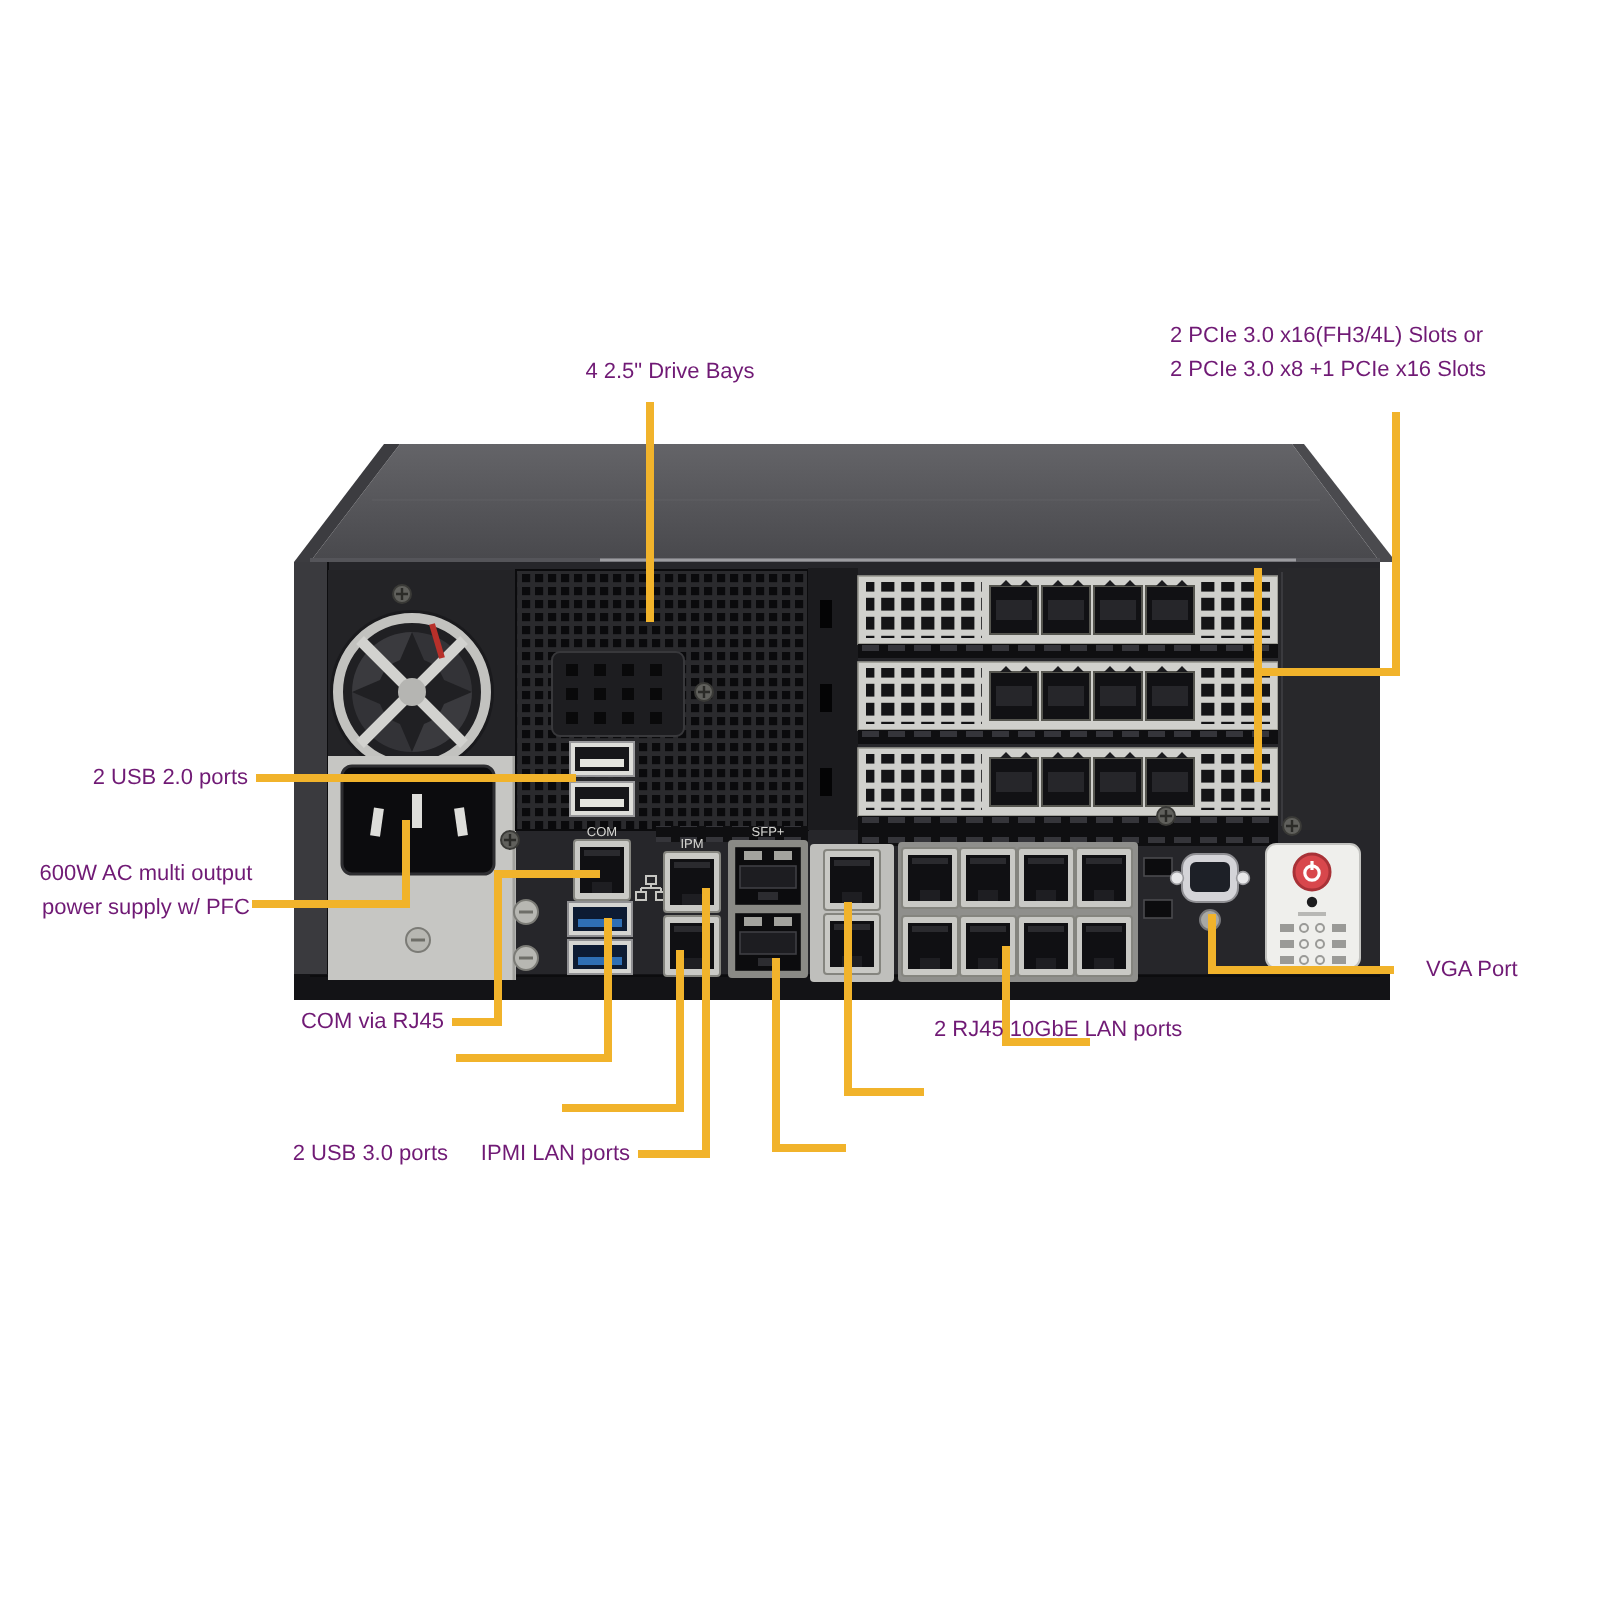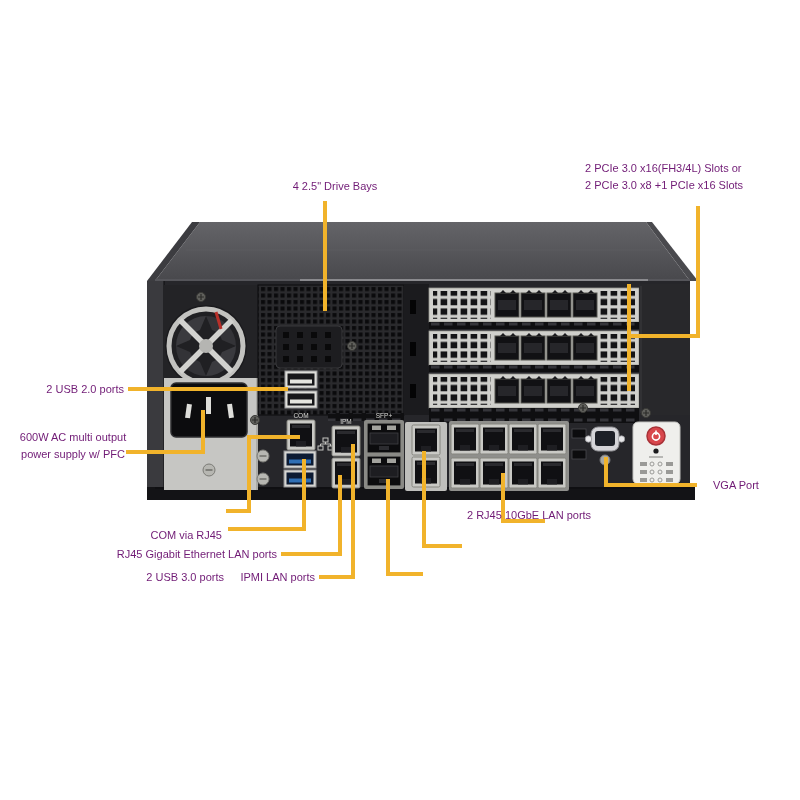--- a/index.html
+++ b/index.html
@@ -11,21 +11,21 @@
   .label {
     position:absolute; font-size:11px; line-height:17px; color:#701a75;
     white-space:nowrap;
   }
   .label.center { text-align:center; }
   .label.right  { text-align:right; }
   #lbl-drive { left:274px; top:178px; width:122px; }
   #lbl-pcie  { left:585px; top:160px; }
   #lbl-usb2  { left:18px;  top:381px; width:106px; }
   #lbl-psu   { left:2px;   top:429px; width:142px; }
-  #lbl-com   { left:102px; top:503px; width:120px;margin-top:24px; }
+  #lbl-com   { left:102px; top:503px; width:120px; }
   #lbl-usb3  { left:104px; top:521px; width:120px;margin-top:48px; }
   #lbl-gbe   { left:58px;  top:546px; width:219px; }
   #lbl-ipmi  { left:195px; top:569px; width:120px; }
   #lbl-vga   { left:701px; top:477px;margin-left:12px; }
   #lbl-lan8  { left:549px; top:513px; }
   #lbl-10g   { left:467px; top:507px; }
   #lbl-sfp   { left:428px; top:566px; }
 </style>
 </head>
 <body>
@@ -278,17 +278,16 @@
     <div>2 PCIe 3.0 x16(FH3/4L) Slots or</div>
     <div>2 PCIe 3.0 x8 +1 PCIe x16 Slots</div>
   </div>
   <div id="lbl-usb2" class="label right">2 USB 2.0 ports</div>
   <div id="lbl-psu" class="label center">
     <div>600W AC multi output</div>
     <div>power supply w/ PFC</div>
   </div>
   <div id="lbl-com" class="label right">COM via RJ45</div>
   <div id="lbl-usb3" class="label right">2 USB 3.0 ports</div>
-  <div id="lbl-gbe" class="label right">RJ45 Gigabit Ethernet LAN ports</div>
   <div id="lbl-ipmi" class="label right">IPMI LAN ports</div>
   <div id="lbl-vga" class="label">VGA Port</div>
   <div id="lbl-10g" class="label">2 RJ45 10GbE LAN ports</div>
 </div>
 
 </body></html>

